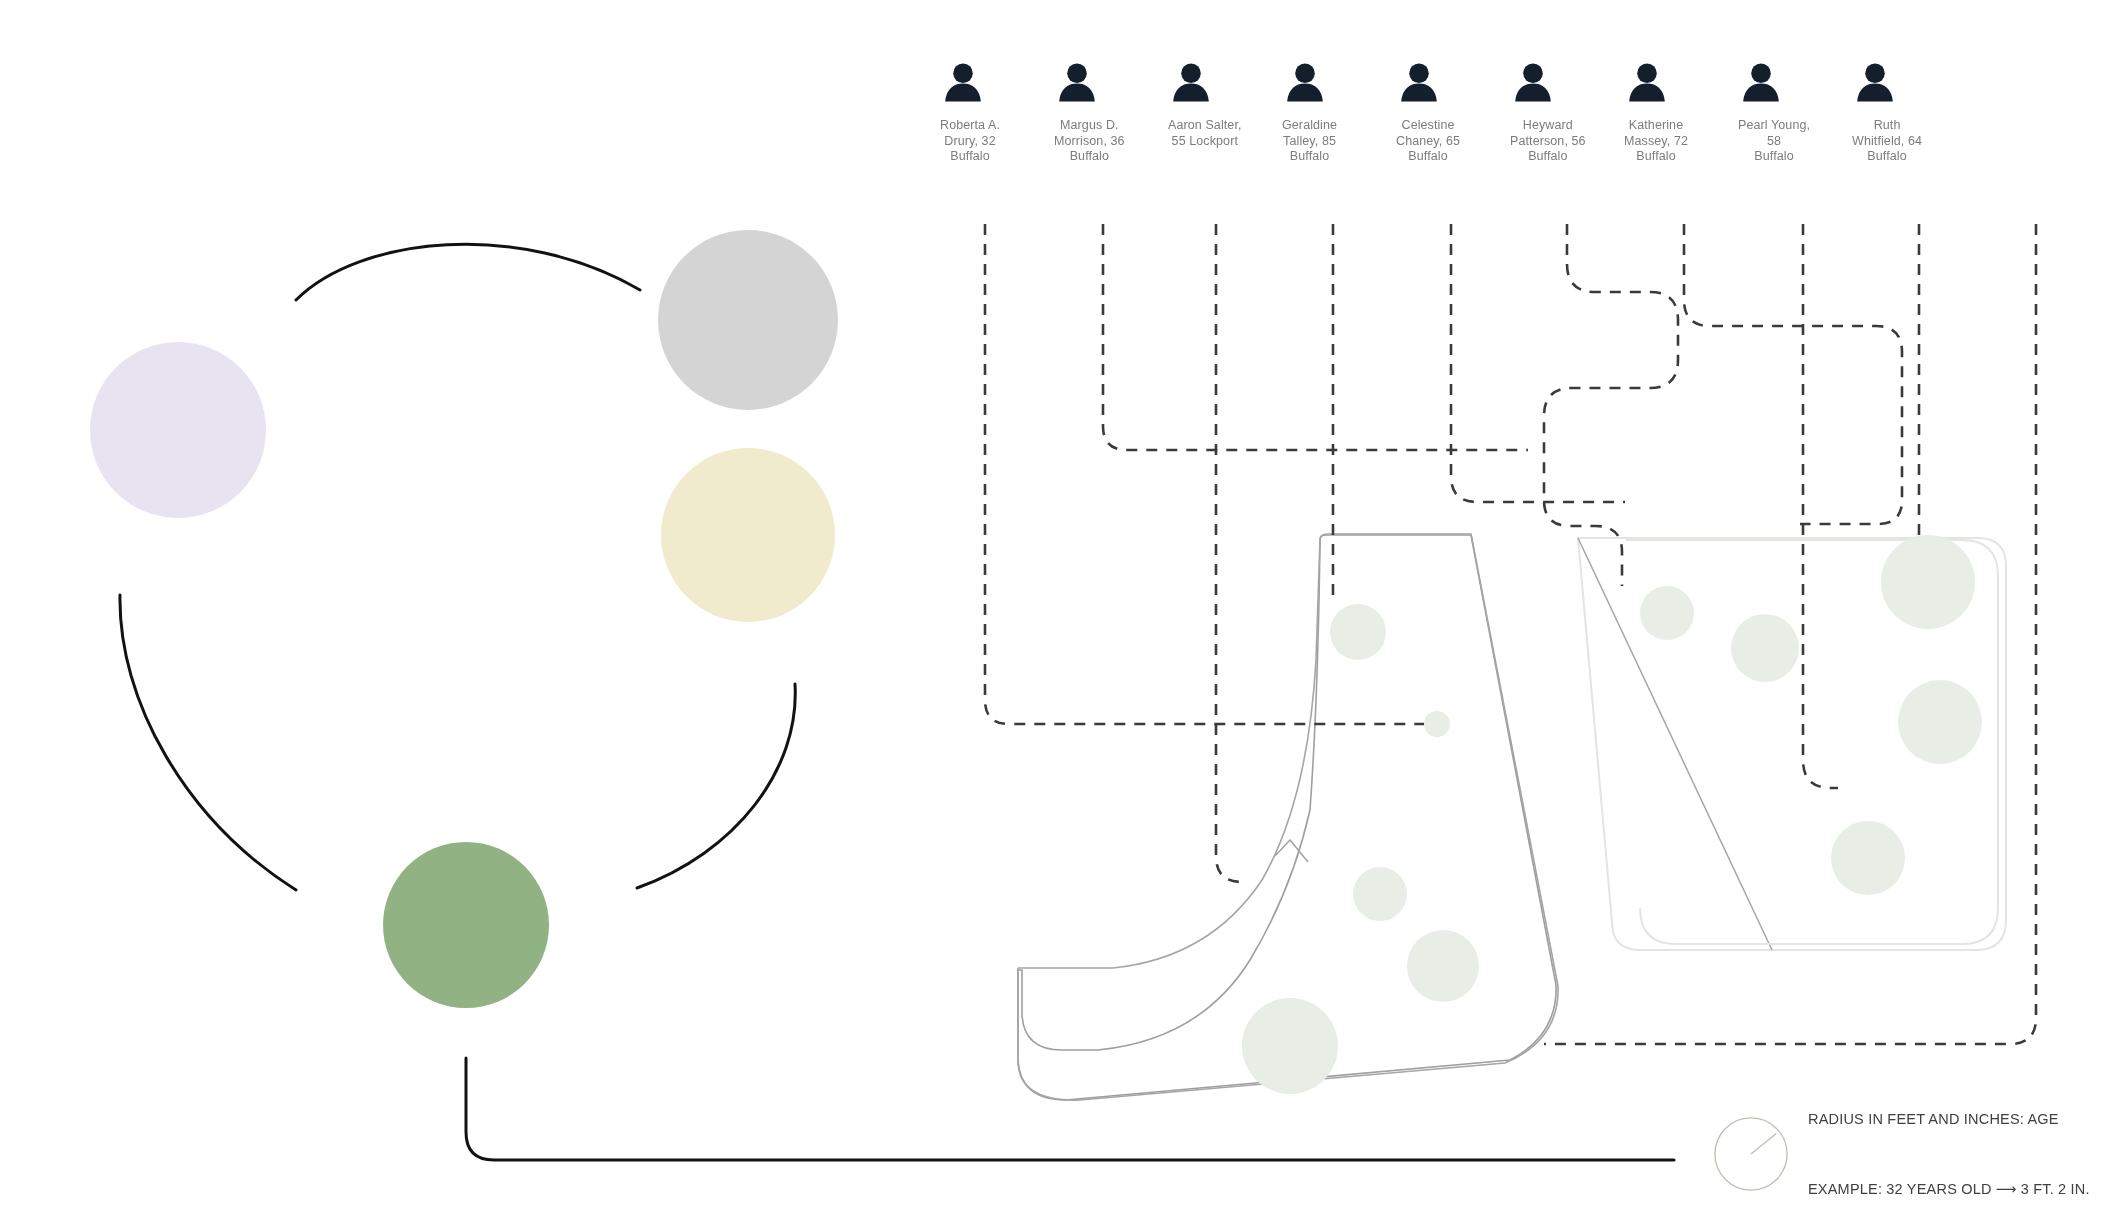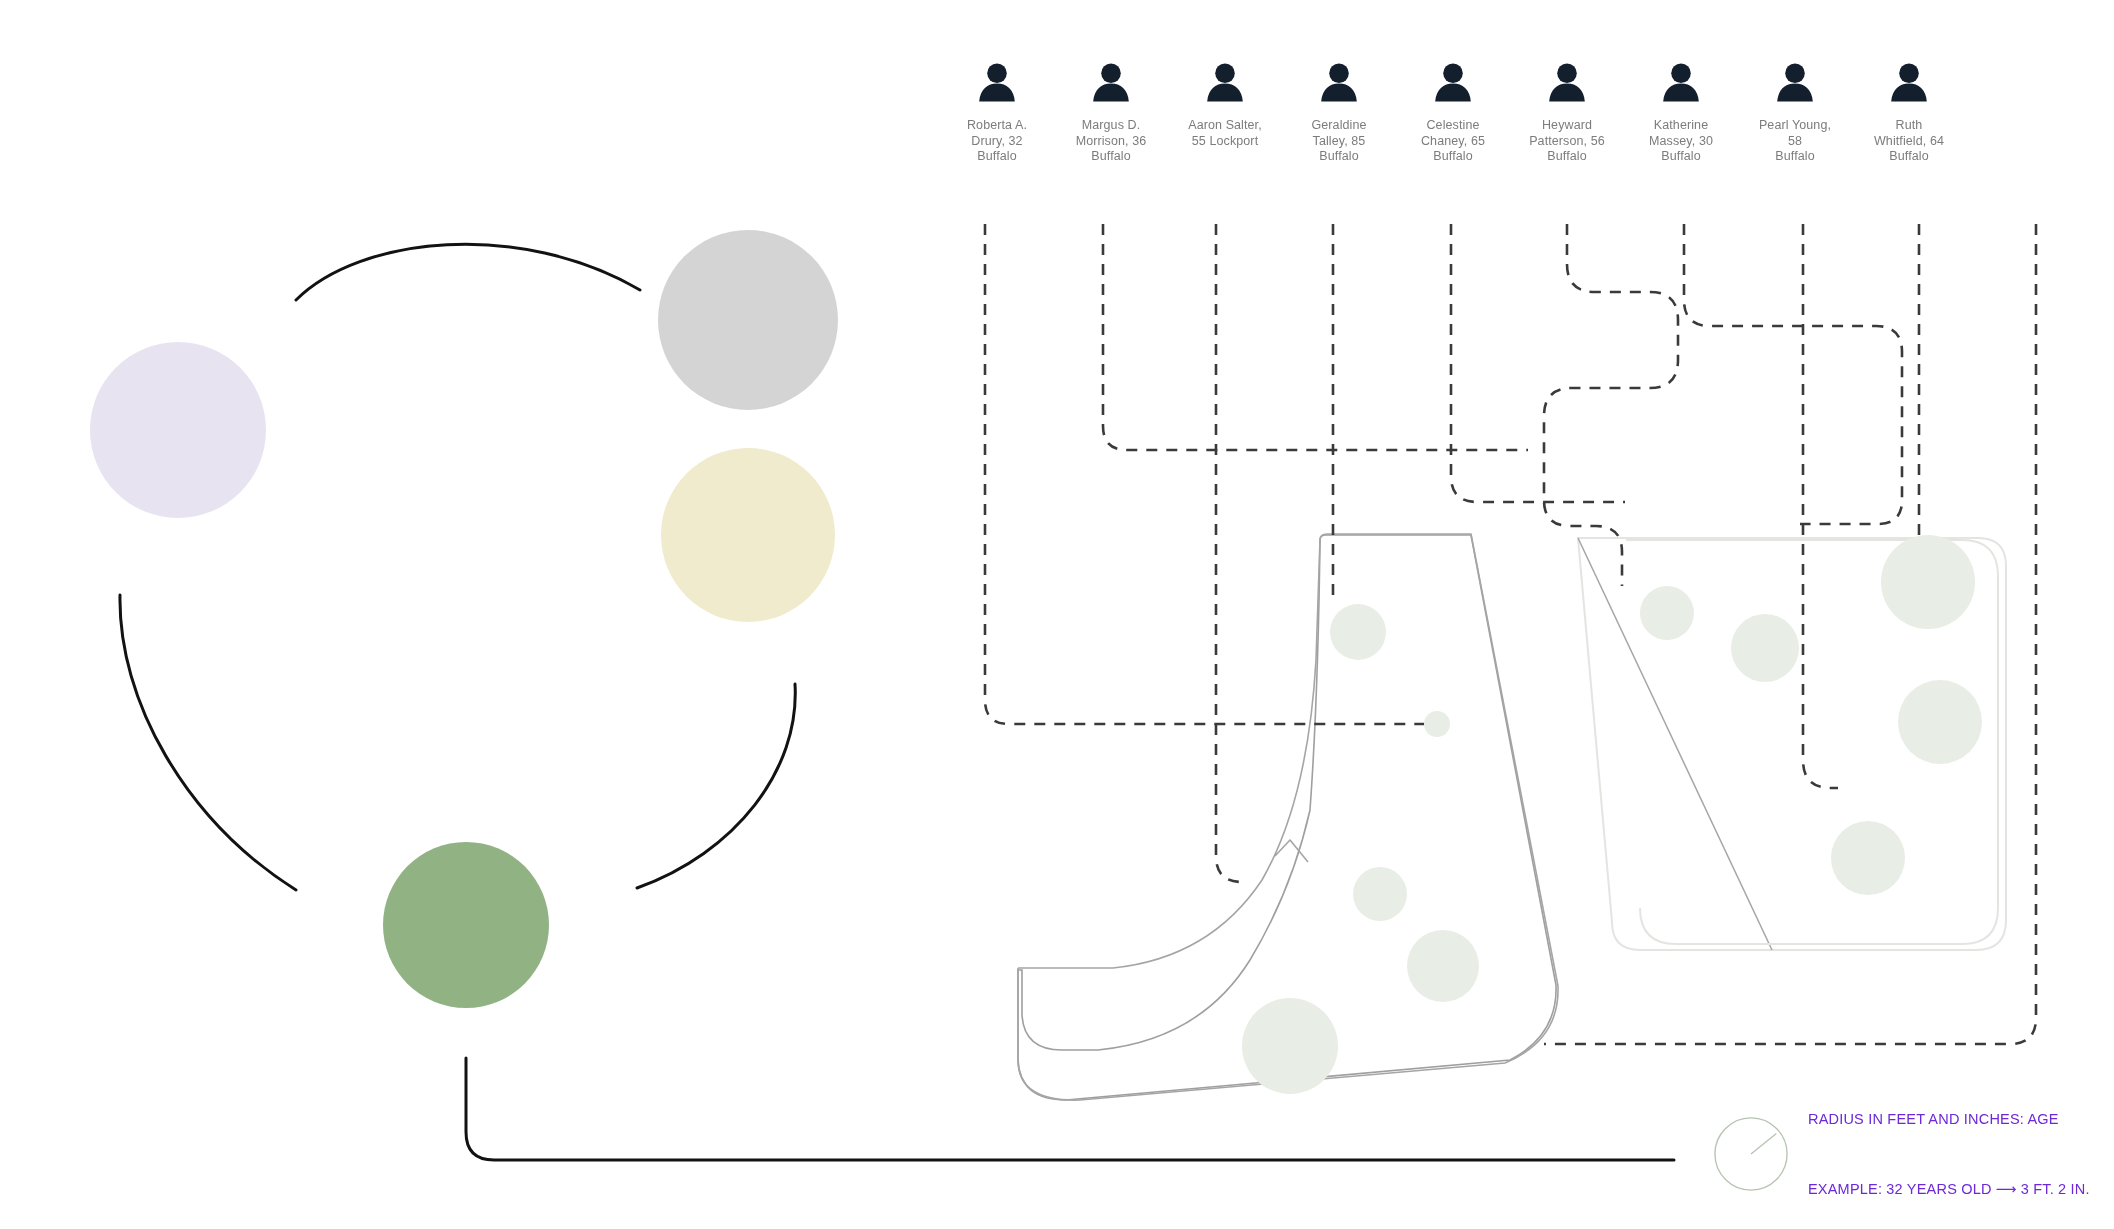--- a/index.html
+++ b/index.html
@@ -31,21 +31,21 @@
     height: 140px;
     display: flex;
     flex-direction: row;
     align-items: flex-start;
     z-index: 5;
   }
   .victim {
     width: 114px;
     display: flex;
     flex-direction: column;
-    align-items: center;
+    align-items: flex-start;
   }
   .victim-icon {
     width: 46px;
     height: 46px;
     display: block;
   }
   .victim-label {
     margin-top: 12px;
     font-size: 12.5px;
     line-height: 15.5px;
@@ -68,21 +68,21 @@
   }
   #legend-swatch {
     width: 78px;
     height: 78px;
     flex: 0 0 auto;
   }
   #legend-text {
     margin-left: 18px;
     font-size: 14.5px;
     line-height: 22px;
-    color: #6d28d9;
+    color: #404040;
     letter-spacing: 0.2px;
     white-space: nowrap;
     font-family: "Liberation Sans", sans-serif;
   }
   #legend-line2 {
     display: flex;
     flex-direction: row;
     align-items: center;
     margin-top: 48px;
   }
@@ -271,21 +271,21 @@
 Patterson, 56
 Buffalo</div>
   </div>
 
   <div class="victim">
     <svg class="victim-icon" viewBox="0 0 40 40">
       <circle cx="20" cy="11.5" r="8.5" fill="#141f2e"></circle>
       <path d="M 4.5 36 C 5.5 25.5 11.5 20.5 20 20.5 C 28.5 20.5 34.5 25.5 35.5 36 Z" fill="#141f2e"></path>
     </svg>
     <div class="victim-label">Katherine
-Massey, 30
+Massey, 72
 Buffalo</div>
   </div>
 
   <div class="victim">
     <svg class="victim-icon" viewBox="0 0 40 40">
       <circle cx="20" cy="11.5" r="8.5" fill="#141f2e"></circle>
       <path d="M 4.5 36 C 5.5 25.5 11.5 20.5 20 20.5 C 28.5 20.5 34.5 25.5 35.5 36 Z" fill="#141f2e"></path>
     </svg>
     <div class="victim-label">Pearl Young,
 58

